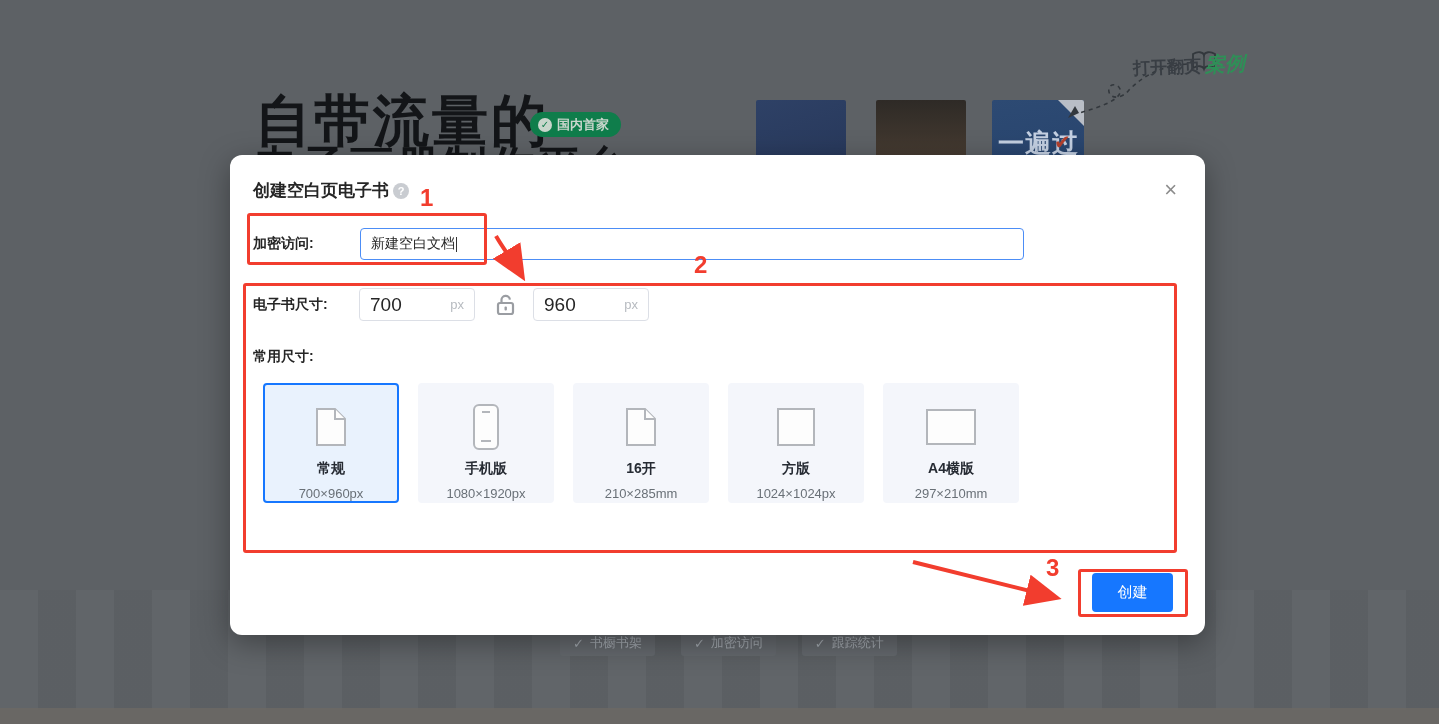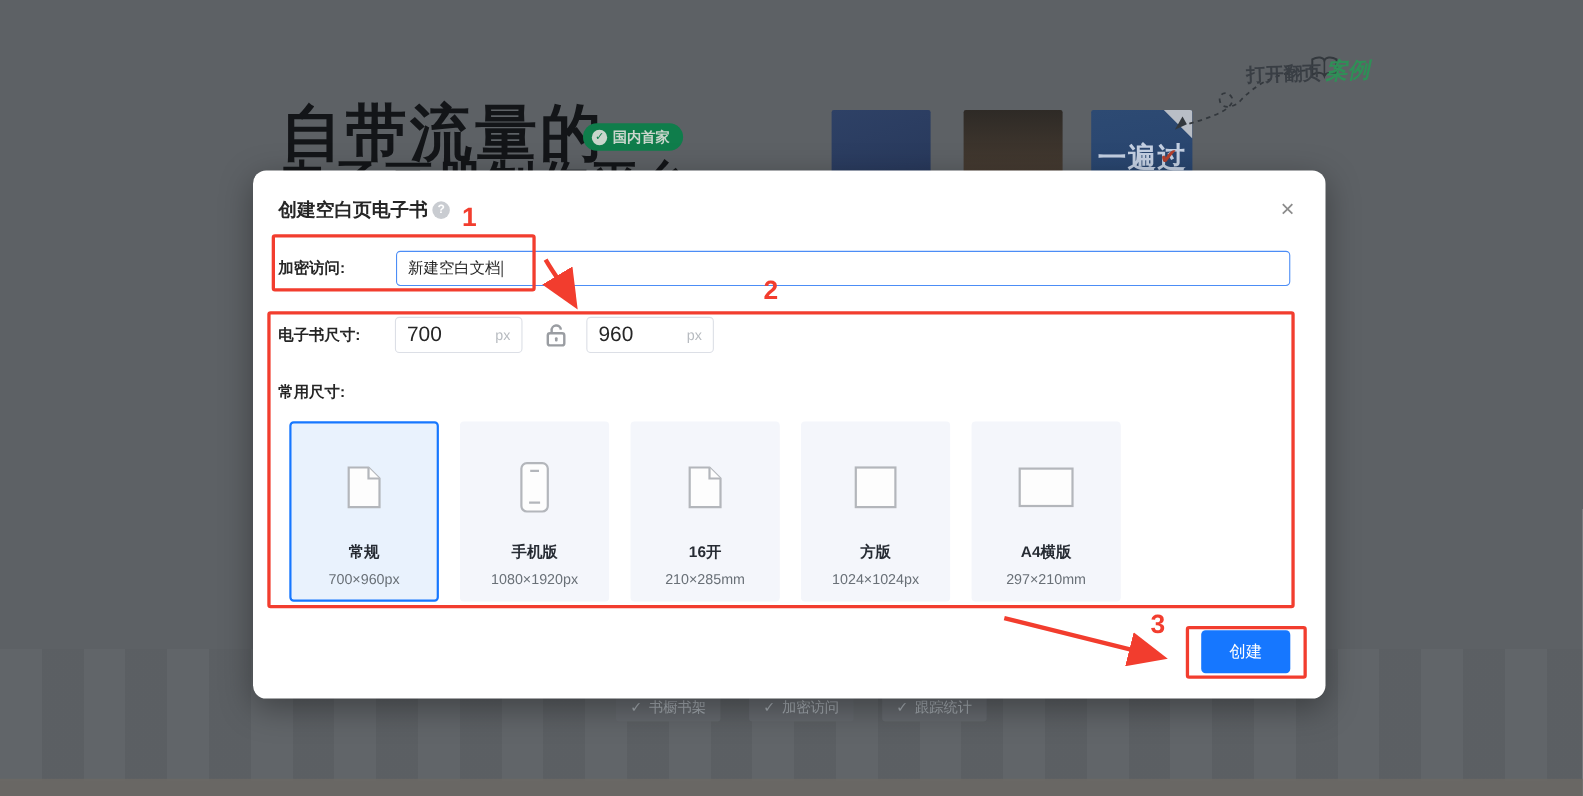--- a/index.html
+++ b/index.html
@@ -43,31 +43,31 @@
   .modal-title { font-size:17px; font-weight:700; color:#262626; }
   .help-icon { width:16px; height:16px; border-radius:50%; background:#c9ccd1; color:#ffffff; font-size:11px; font-weight:700;
     display:flex; align-items:center; justify-content:center; cursor:pointer; }
   .close-icon { position:absolute; right:28px; top:24px; font-size:22px; line-height:1; color:#8c8c8c; cursor:pointer; font-weight:400; }
 
   .field-label { position:absolute; left:23px; font-size:14px; font-weight:700; color:#262626; }
   .lbl-title { top:80px; }
   .lbl-size { top:141px; }
   .lbl-presets { top:193px; }
 
-  .title-input { position:absolute; left:130px; top:73px; width:813px; height:32px; border:1px solid #4c8df6; border-radius:4px;
+  .title-input { position:absolute; left:130px; top:73px; width:664px; height:32px; border:1px solid #4c8df6; border-radius:4px;
     padding:0 10px; font-size:14px; color:#262626; outline:none; font-family:Liberation Sans, sans-serif; }
   .size-input-wrap { position:absolute; top:133px; width:116px; height:33px; border:1px solid #dcdfe6; border-radius:4px;
     display:flex; align-items:center; padding:0 10px; background:#fff; }
   .siw1 { left:129px; } .siw2 { left:303px; }
   .size-input { border:none; outline:none; width:70px; font-size:19px; color:#262626; font-family:inherit; }
   .unit { font-size:13px; color:#b7bbc0; margin-left:auto; }
   .lock-btn { position:absolute; left:264px; top:138px; width:24px; height:24px; cursor:pointer; }
 
   .cards { position:absolute; left:33px; top:228px; display:flex; gap:19px; }
-  .card { width:136px; height:164px; background:#f4f6fb; border-radius:4px; border:2px solid transparent; cursor:pointer;
+  .card { width:136px; height:120px; background:#f4f6fb; border-radius:4px; border:2px solid transparent; cursor:pointer;
     display:flex; flex-direction:column; align-items:center; }
   .card.selected { background:#e9f2fd; border-color:#1677ff; }
   .card-icon { height:96px; display:flex; align-items:center; justify-content:center; margin-top:10px; }
   .card-name { font-size:14px; font-weight:700; color:#262b33; margin-top:2px; }
   .card-dims { font-size:13px; color:#697077; margin-top:8px; }
   .icon-stroke { stroke:#b3b6bb; stroke-width:2; fill:#fdfdfd; }
 
   .create-btn { position:absolute; left:862px; top:418px; width:81px; height:39px; background:#1677ff; color:#ffffff;
     border:none; border-radius:4px; font-size:15px; cursor:pointer; font-family:inherit; }
 

